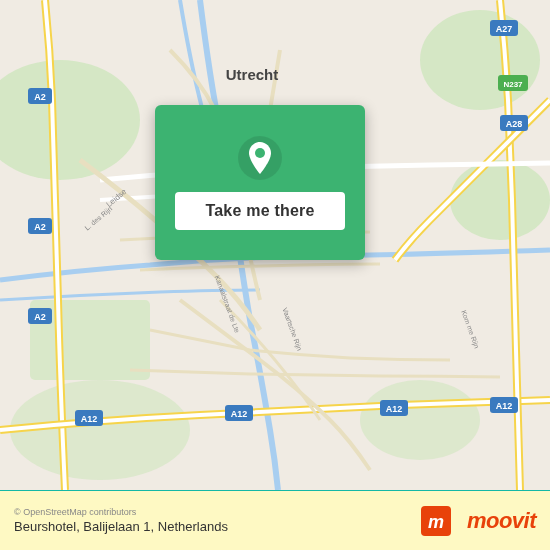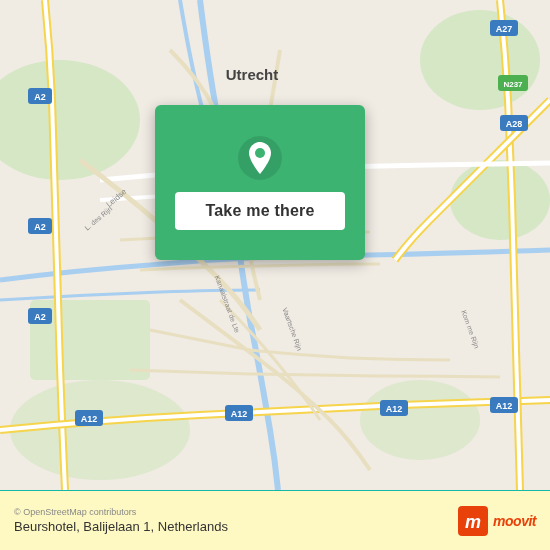--- a/index.html
+++ b/index.html
@@ -103,25 +103,26 @@
       align-items: center;
       gap: 5px;
     }
 
     #moovit-logo-icon {
       width: 30px;
       height: 30px;
     }
 
     #moovit-wordmark {
-      font-size: 14px;
+      font-size: 22px;
       font-weight: bold;
       color: #e8420a;
       font-style: italic;
       letter-spacing: -0.5px;
+      margin-left: 11px;
     }
   </style>
 </head>
 <body>
 
 <div id="app">
 
   <div id="map-container">
 
     <svg id="map-svg" viewBox="0 0 550 490" xmlns="http://www.w3.org/2000/svg">

